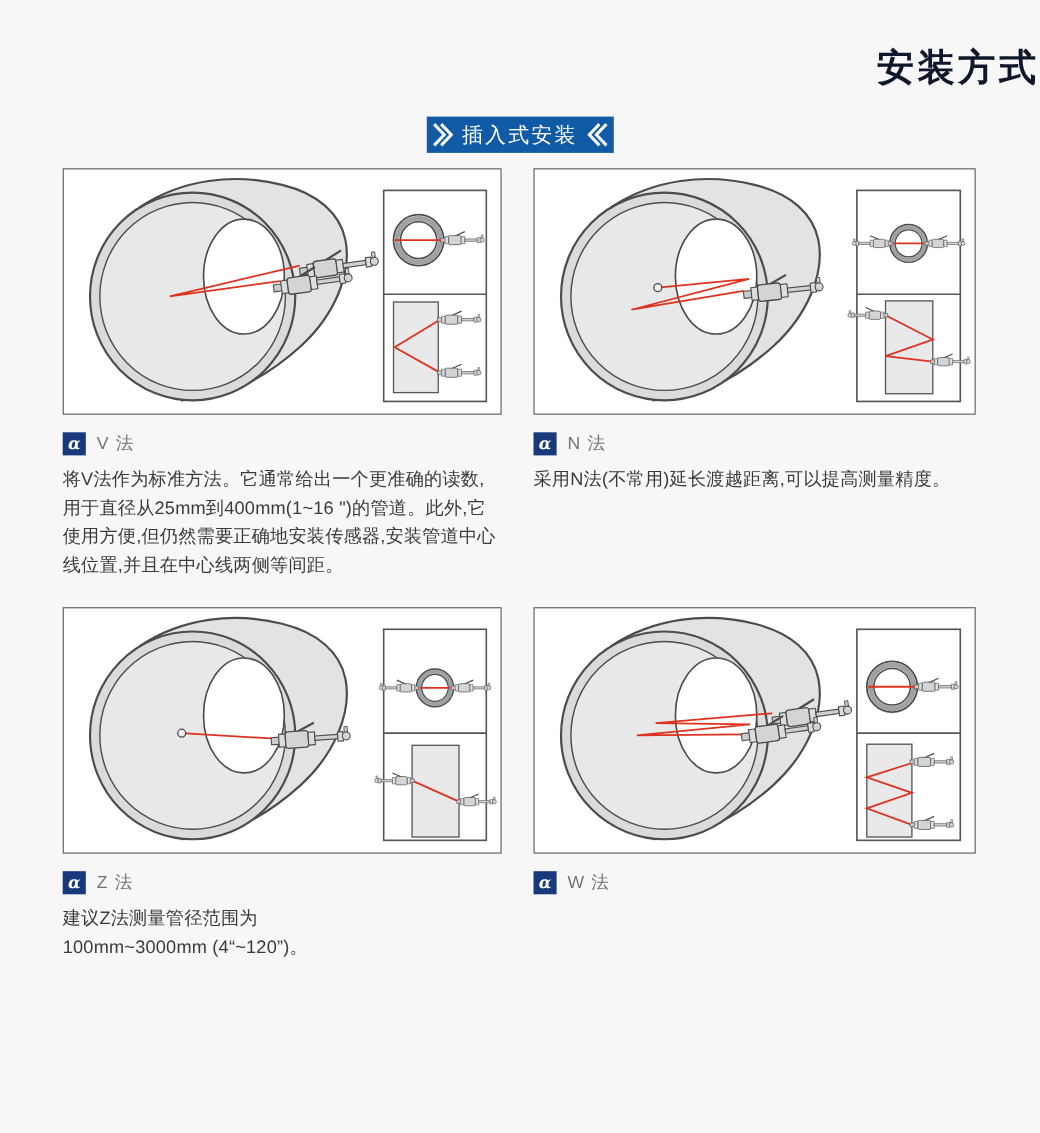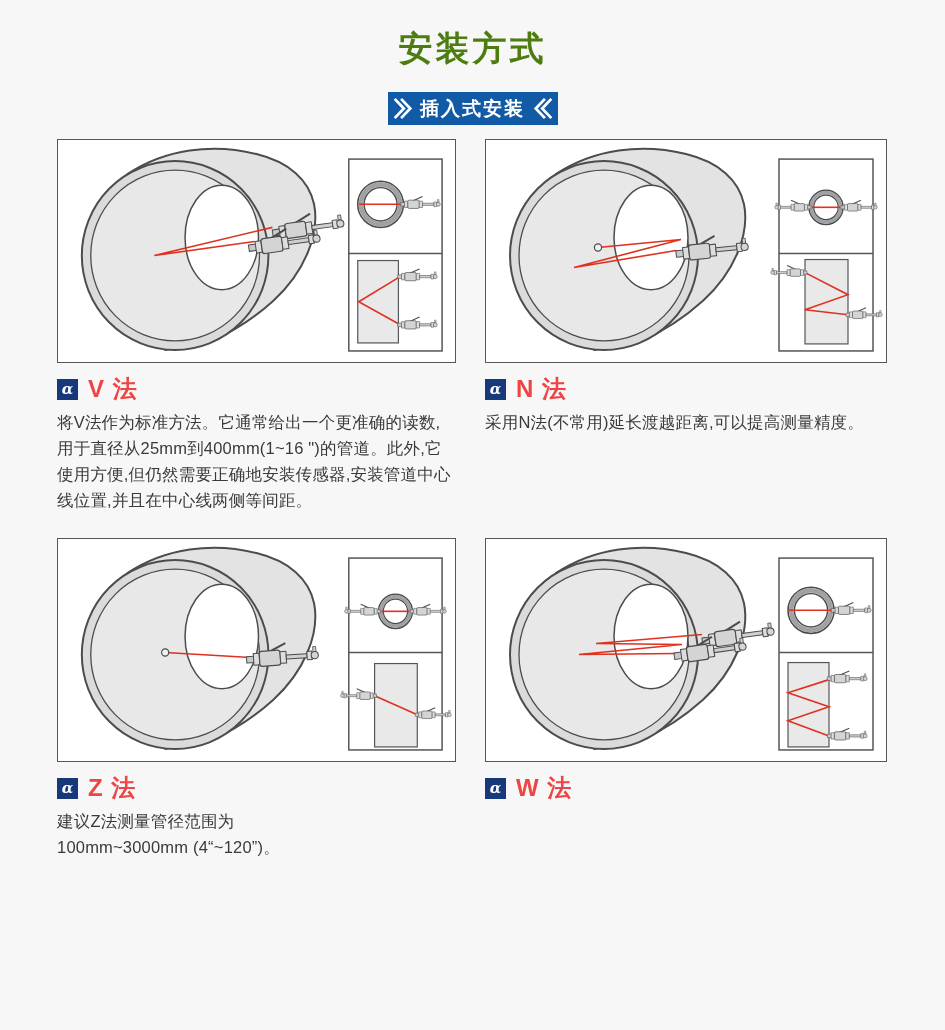--- a/index.html
+++ b/index.html
@@ -2,27 +2,27 @@
 <html><head>
 <meta charset="utf-8">
 <style>
   html,body{margin:0;padding:0;}
   body{
     width:945px;height:1030px;background:#f7f7f8;
     font-family:"Liberation Sans","DejaVu Sans",sans-serif;color:#3a3a3a;
     overflow:hidden;position:relative;
   }
   .title{
-    margin:0;padding-top:24px;height:48px;line-height:48px;
-    text-align:center;font-size:34px;font-weight:900;letter-spacing:3px;color:#4d7c0f;
+    margin:0;padding-top:38px;height:48px;line-height:48px;
+    text-align:right;font-size:34px;font-weight:900;letter-spacing:3px;color:#0f172a;
   }
   .ribbon{
     width:170px;height:33px;margin:20px auto 0;background:#115AA5;
     display:flex;align-items:center;justify-content:space-between;
-    box-sizing:border-box;padding:0 3px;font-weight:bold;
+    box-sizing:border-box;padding:0 3px;
   }
   .ribbon svg.chev{width:22px;height:33px;flex:0 0 auto;}
   .ribbon polyline{fill:none;stroke:#ffffff;stroke-width:3;}
   .ribbon-label{color:#ffffff;font-size:19px;letter-spacing:2px;white-space:nowrap;}
   .grid{
     display:grid;grid-template-columns:399px 402px;column-gap:29px;
     grid-template-rows:224px 175px 224px auto;
     padding:14px 0 0 57px;
   }
   svg.panel{
@@ -34,21 +34,21 @@
   .fig-z{grid-row:3;grid-column:1}.fig-w{grid-row:3;grid-column:2}
   .tb-z{grid-row:4;grid-column:1}.tb-w{grid-row:4;grid-column:2}
   .tb{padding-top:13px;}
   .hrow{display:flex;align-items:center;gap:10px;margin-bottom:7px;height:26px;}
   .badge{
     width:21px;height:21px;background:#17387A;color:#ffffff;flex:0 0 auto;
     display:flex;align-items:center;justify-content:center;
     font-size:15px;font-style:italic;font-weight:bold;
     font-family:"DejaVu Serif",serif;
   }
-  .h{margin:0;font-size:24px;font-weight:bold;color:#ef4444;letter-spacing:1px;}
+  .h{margin:0;font-size:16px;font-weight:normal;color:#737373;letter-spacing:1px;}
   .tb p{margin:0;font-size:16.5px;line-height:26px;letter-spacing:0.2px;white-space:pre-line;}
   .tb p + p{margin-top:26px;text-decoration:underline;}
   
   .beam{stroke:#E0301E;stroke-width:1.6;fill:none;}
   .inset{fill:#ffffff;stroke:#55565a;stroke-width:1.5;}
   .insetline{stroke:#55565a;stroke-width:1.5;}
   .pipe-side{fill:#e9e9ea;stroke:#55565a;stroke-width:1.2;}
   .port{fill:#f1f1f1;stroke:#4a4b4d;stroke-width:1.2;}
   .defs-holder{position:absolute;width:0;height:0;overflow:hidden;}
 </style>

